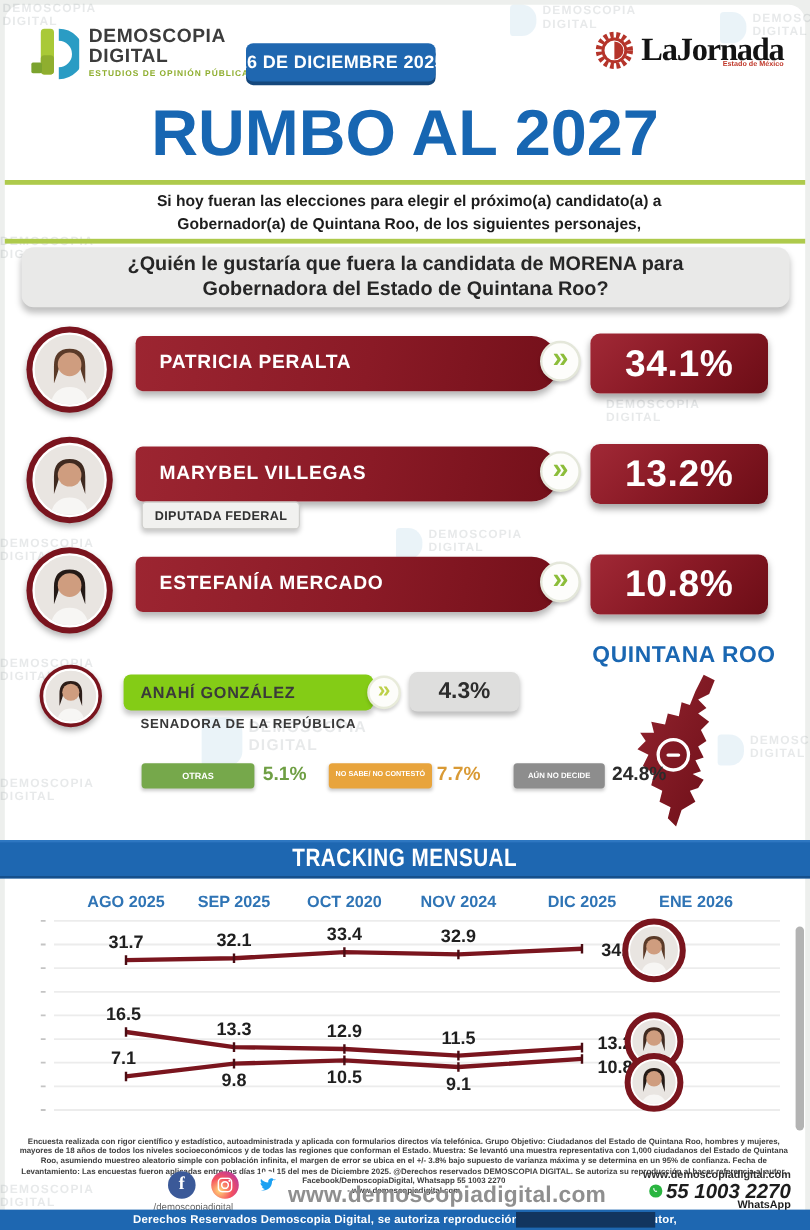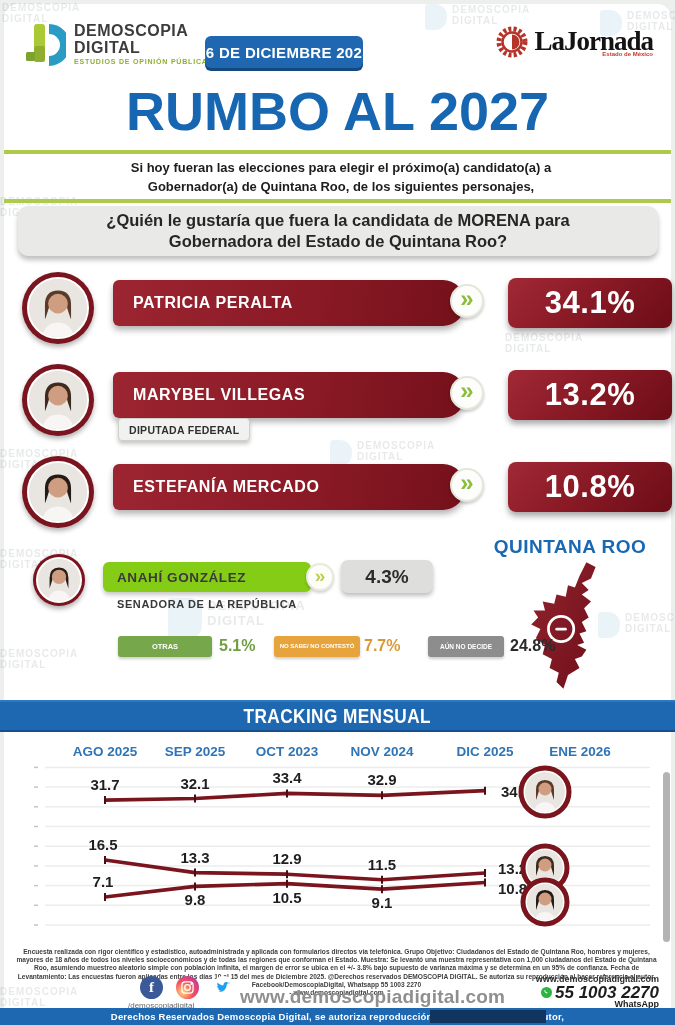--- a/index.html
+++ b/index.html
@@ -66,25 +66,25 @@
     display:inline-flex;align-items:center;padding:0 10px;
     font-size:10.5px;font-weight:bold;color:#2f2f2f;letter-spacing:.3px;white-space:nowrap;
   }
   .chev{
     position:absolute;left:450px;top:12px;width:34px;height:34px;border-radius:50%;
     background:#fdfdfb;border:2px solid #e4e7da;box-shadow:0 2px 3px rgba(0,0,0,.2);
     display:flex;align-items:center;justify-content:center;
     color:#8cbd3a;font-weight:bold;font-size:24px;line-height:1;padding-bottom:4px;box-sizing:border-box;
   }
   .pct-box{
-    position:absolute;left:492px;top:6px;width:164px;height:50px;
+    position:absolute;left:492px;top:6px;width:148px;height:50px;
     background:linear-gradient(135deg,#a12936 0%,#8a1a26 45%,#6c0d16 100%);
     border-radius:8px;box-shadow:0 4px 6px rgba(0,0,0,.35);
     display:flex;align-items:center;justify-content:center;
-    color:#fff;font-weight:bold;font-size:31px;letter-spacing:.5px;margin-left:16px;
+    color:#fff;font-weight:bold;font-size:31px;letter-spacing:.5px;
   }
   
   .cand4{position:absolute;left:0;top:552px;width:675px;height:64px;z-index:5;}
   .cand4 .avatar{left:33px;top:2px;width:52px;height:52px;}
   .cand4 .avatar-inner{width:42px;height:42px;}
   .bar4{
     position:absolute;left:103px;top:10px;width:194px;height:30px;
     background:#84cc16;border-radius:6px;box-shadow:0 3px 4px rgba(0,0,0,.22);
     display:flex;align-items:center;padding-left:14px;
     font-size:13.5px;font-weight:bold;color:#3a3a3a;letter-spacing:.6px;
@@ -333,21 +333,21 @@
     <rect x="39" y="59" width="10" height="2.4" rx="1.2" fill="#fff"></rect>
   </svg>
 </div>
 
 <div class="track-bar">
   <span class="track-title">TRACKING MENSUAL</span>
 </div>
 <div class="months">
   <span style="left:105px;">AGO 2025</span>
   <span style="left:195px;">SEP 2025</span>
-  <span style="left:287px;">OCT 2023</span>
+  <span style="left:287px;">OCT 2020</span>
   <span style="left:382px;">NOV 2024</span>
   <span style="left:485px;">DIC 2025</span>
   <span style="left:580px;">ENE 2026</span>
 </div>
 <div class="chart-wrap">
   <svg id="tracking-svg" width="675" height="190">
       <line x1="45" y1="167" x2="650" y2="167" stroke="#ececec" stroke-width="1.5"></line>
       <line x1="34" y1="167" x2="38" y2="167" stroke="#c4c4c4" stroke-width="1.5"></line>
       <line x1="45" y1="147.3" x2="650" y2="147.3" stroke="#ececec" stroke-width="1.5"></line>
       <line x1="34" y1="147.3" x2="38" y2="147.3" stroke="#c4c4c4" stroke-width="1.5"></line>

